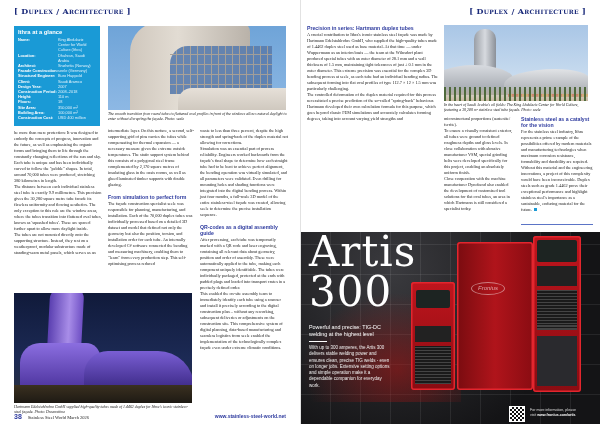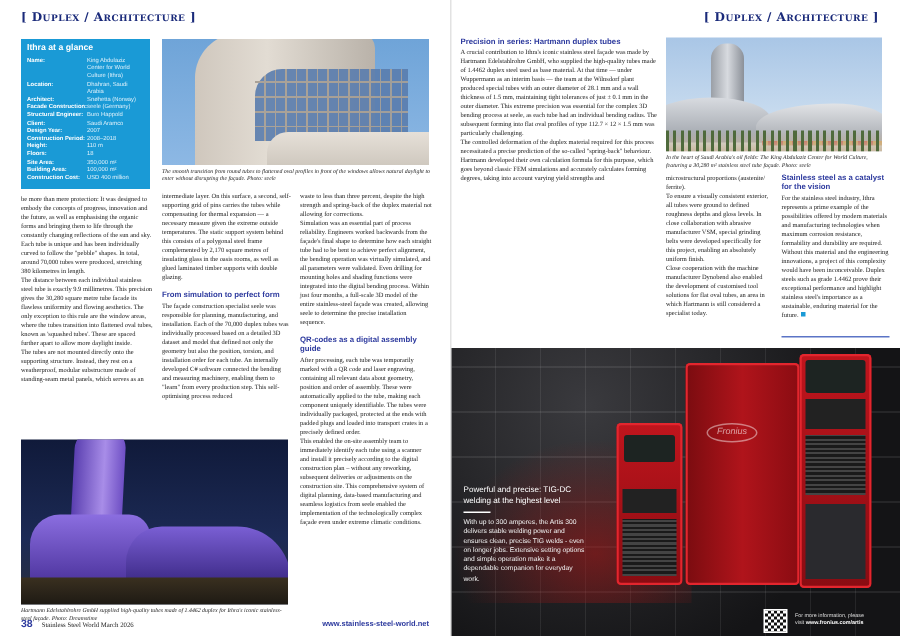--- a/index.html
+++ b/index.html
@@ -229,20 +229,24 @@
     </div>
     <div class="machine m2"></div>
     <div class="fronius">Fronius</div>
     <div class="machine m3">
       <div class="screen" style="left:4px;top:4px;width:40px;height:22px;"></div>
       <div class="panel" style="left:4px;top:30px;width:40px;height:20px;"></div>
       <div class="vents" style="left:4px;top:54px;width:40px;height:40px;"></div>
       <div class="panel" style="left:4px;top:100px;width:40px;height:50px;background:#2a2a2e;"></div>
     </div>
 
+    <div class="ad-title">
+      <div>Artis</div>
+      <div>300</div>
+    </div>
     <div class="ad-tag">Powerful and precise: TIG-DC welding at the highest level</div>
     <div class="ad-line"></div>
     <div class="ad-body">With up to 300 amperes, the Artis 300 delivers stable welding power and ensures clean, precise TIG welds - even on longer jobs. Extensive setting options and simple operation make it a dependable companion for everyday work.</div>
 
     <div class="qr">
         <div></div>
       </div>
     <div class="ad-info">
       <div>For more information, please</div>
       <div><span>visit</span> <b>www.fronius.com/artis</b></div>

